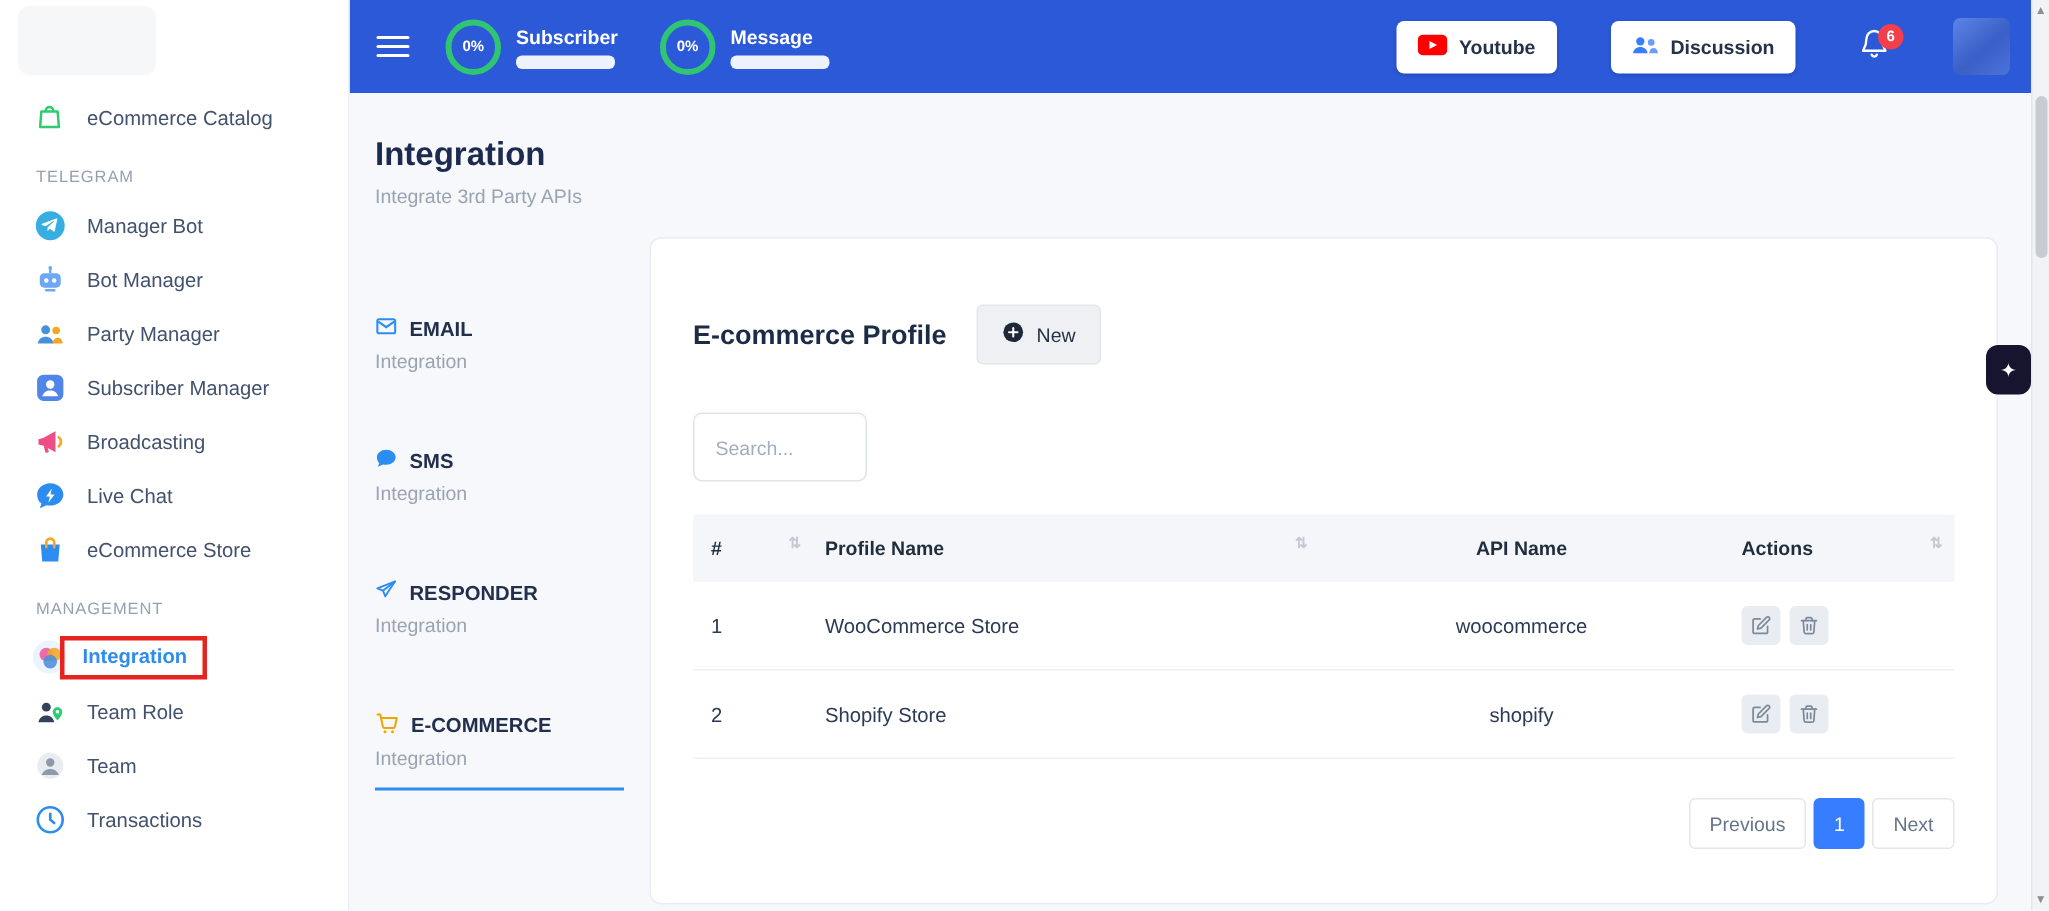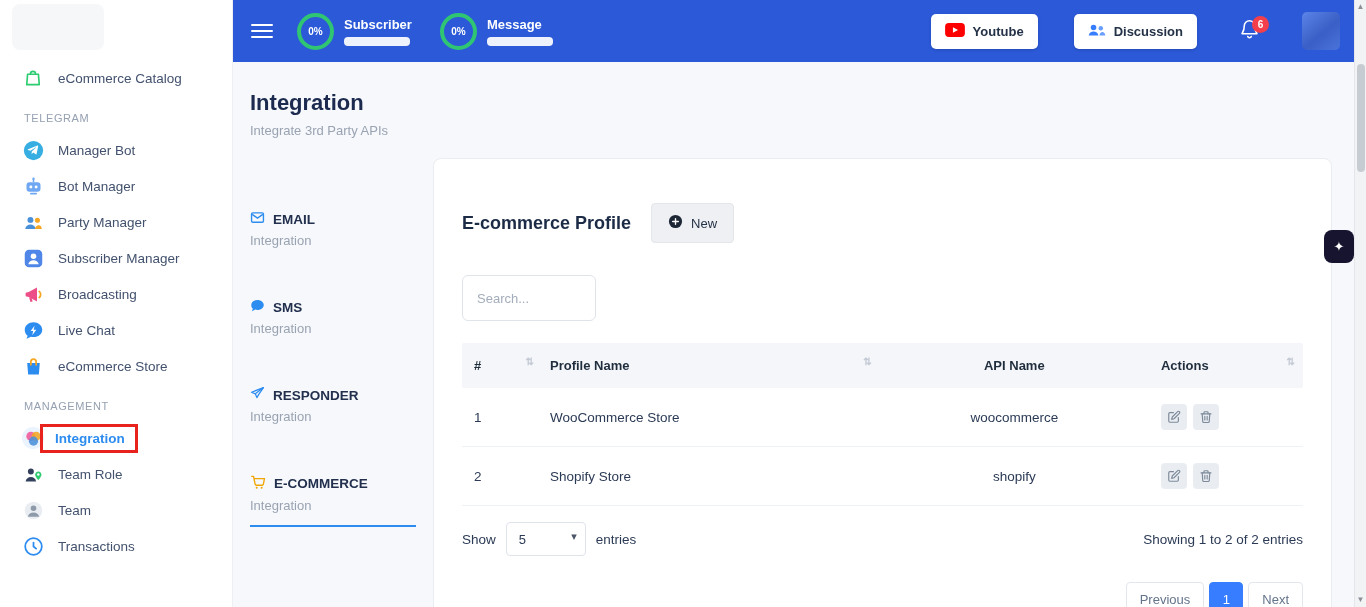--- a/index.html
+++ b/index.html
@@ -40,21 +40,21 @@
   .subnav { width:166px; flex:0 0 166px; padding-top:14px; }
   .subnav-item { margin-bottom:16px; padding-bottom:12px; cursor:pointer; }
   .subnav-item.active { border-bottom:2px solid #2d8cf0; }
   .subnav-head { display:flex; align-items:center; gap:8px; font-size:13.5px; font-weight:700; color:#22304e;margin-top:38px; }
   .subnav-sub { margin-top:5px; font-size:13px; color:#9aa3b2; }
 
   .card { flex:1; margin-left:17px; background:#fff; border:1px solid #e9ecf2; border-radius:8px; padding:44px 28px 24px; min-height:445px; }
   .panel-head { display:flex; align-items:center; gap:20px; }
   .panel-title { font-size:18px; font-weight:700; color:#1c2b46; }
   .new-btn { display:flex; align-items:center; gap:8px; background:#eef0f3; border:1px solid #e3e6ea; border-radius:4px; padding:10px 16px; font-family:inherit; font-size:13px; color:#243247; cursor:pointer; }
-  .search-input { margin-top:32px; width:134px; height:46px; border:1px solid #dfe3ea; border-radius:6px; padding:0 14px; font-family:inherit; font-size:13px; color:#2b3a55; display:block; background:#fff; }
+  .search-input { margin-top:32px; width:116px; height:46px; border:1px solid #dfe3ea; border-radius:6px; padding:0 14px; font-family:inherit; font-size:13px; color:#2b3a55; display:block; background:#fff; }
   .search-input::placeholder { color:#a4adbb; }
 
   .tbl { margin-top:22px; }
   .tbl-row { display:grid; grid-template-columns:76px 2.1fr 1.7fr 150px; align-items:center; padding:0 2px; }
   .tbl-head { background:#f4f6f9; border-radius:2px; }
   .tbl-head .cell { font-weight:700; font-size:13px; color:#1f2d3d; padding:15px 10px; position:relative; }
   .cell.center { text-align:center; }
   .sort { position:absolute; right:6px; top:13px; font-size:10px; color:#c3c9d4; cursor:pointer; }
   .tbl-body .tbl-row { border-bottom:1px solid #eef1f5; }
   .tbl-body .cell { font-size:13.5px; color:#2b3a55; padding:16px 10px; }
@@ -389,30 +389,20 @@
                     <path d="M8.5 6.5v-2a1.5 1.5 0 0 1 1.5-1.5h4a1.5 1.5 0 0 1 1.5 1.5v2"></path>
                     <path d="M18.5 6.5l-.9 13a2 2 0 0 1-2 1.9H8.4a2 2 0 0 1-2-1.9l-.9-13"></path>
                     <path d="M10 11v6M14 11v6"></path>
                   </svg>
                 </button>
             </div>
           </div>
         </div>
       </div>
 
-      <div class="tbl-footer">
-        <div class="show-wrap">
-          <span>Show</span>
-          <span class="select-wrap">
-            <select><option>5</option></select>
-          </span>
-          <span>entries</span>
-        </div>
-        <div>Showing 1 to 2 of 2 entries</div>
-      </div>
 
       <div class="pagination">
         <button class="page-btn">Previous</button>
         <button class="page-btn current">1</button>
         <button class="page-btn">Next</button>
       </div>
     </section>
   </div>
 </main>
 

